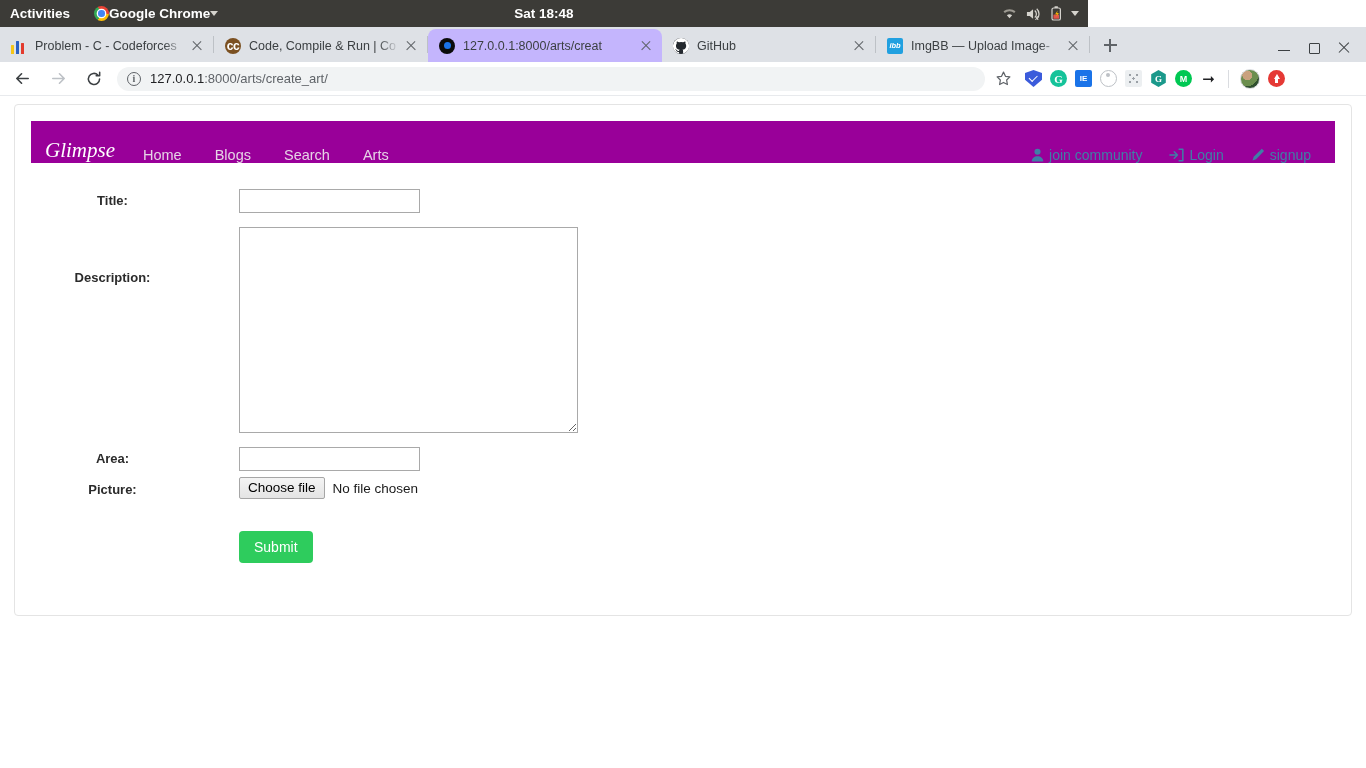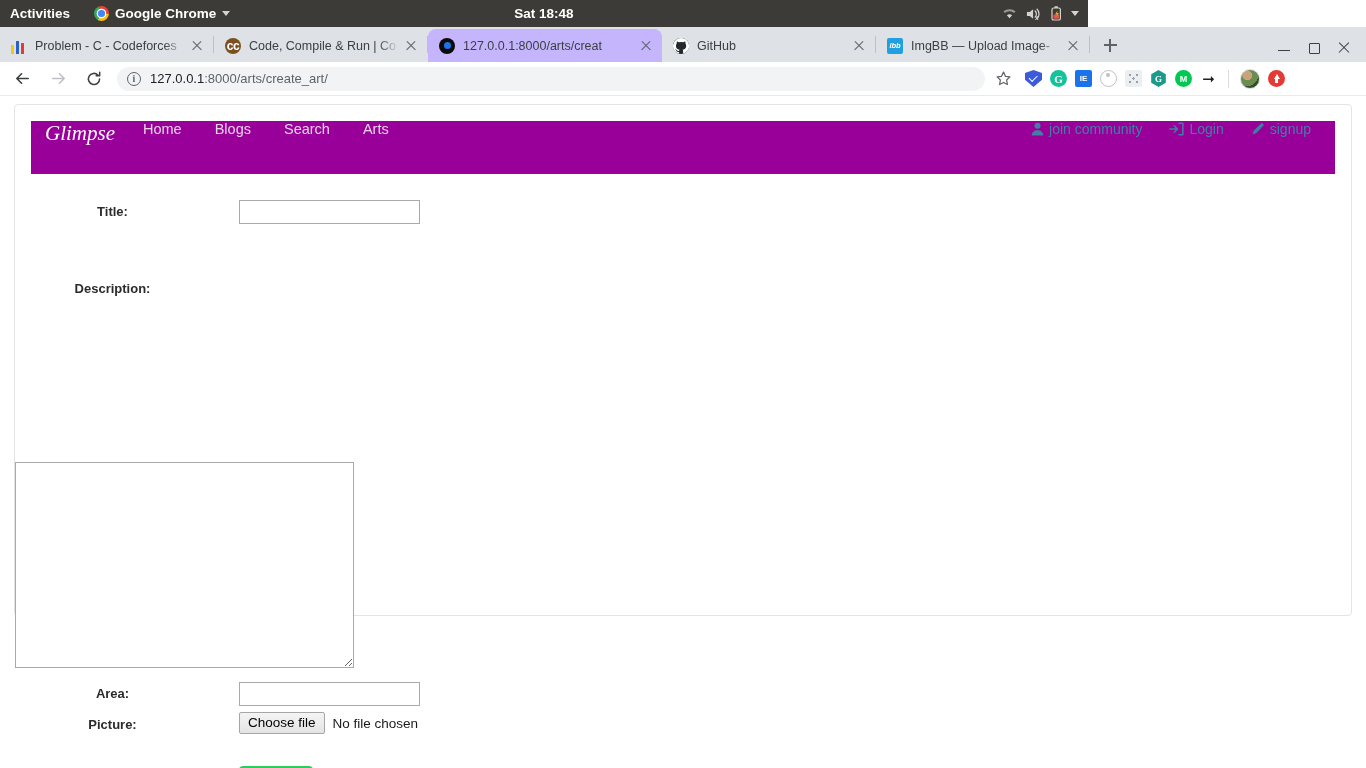--- a/index.html
+++ b/index.html
@@ -17,21 +17,21 @@
     position: absolute; top: 0; left: 0;
     width: 1088px; height: 27px;
     background: #3c3b37;
     color: #ffffff;
     display: flex; align-items: center;
     font-size: 13.5px; font-weight: bold;
     user-select: none;
   }
   #gnome-bar .activities { margin-left: 10px; }
   #gnome-bar .app-menu {
-    display: flex; align-items: center; gap: 6px;
+    display: flex; align-items: center; 
     margin-left: 24px;
   }
   .chrome-logo {
     width: 15px; height: 15px; border-radius: 50%;
     background:
       conic-gradient(from -30deg, #ea4335 0deg 120deg, #fbbc05 120deg 240deg, #34a853 240deg 360deg);
     position: relative;
   }
   .chrome-logo::after {
     content: ""; position: absolute; left: 50%; top: 50%;
@@ -287,24 +287,24 @@
     overflow: hidden;
   }
   #page-card {
     position: absolute; left: 14px; top: 8px;
     width: 1338px; height: 512px;
     background: #ffffff;
     border: 1px solid #e4e4e4;
     border-radius: 4px;
   }
   #site-navbar {
-    height: 53px;
+    height: 42px;
     margin: 16px 16px 0 16px;
     background: #990099;
-    display: flex; align-items: flex-start;
+    display: flex; align-items: flex-end;
     padding: 0 14px;
   }
   #brand {
     font-family: "Liberation Serif", serif;
     font-style: italic;
     font-size: 21px;
     color: #ffffff;
     margin-right: 28px;
   }
   .nav-link {
@@ -557,21 +557,21 @@
       </div>
     </div>
 
     <form id="art-form">
 
       <div class="form-row" style="margin-top:8px;">
         <label class="form-label" style="padding-top:4px;">Title:</label>
         <input class="text-input" type="text" value="" style="">
       </div>
 
-      <div class="form-row" style="margin-top:14px;flex-direction:column;">
+      <div class="form-row" style="margin-top:14px;">
         <label class="form-label" style="padding-top:43px;">Description:</label>
         <textarea class="textarea-input" value="" style=""></textarea>
       </div>
 
       <div class="form-row" style="margin-top:14px;">
         <label class="form-label" style="padding-top:4px;">Area:</label>
         <input class="text-input" type="text" value="" style="">
       </div>
 
       <div class="form-row" style="margin-top:6px;">

